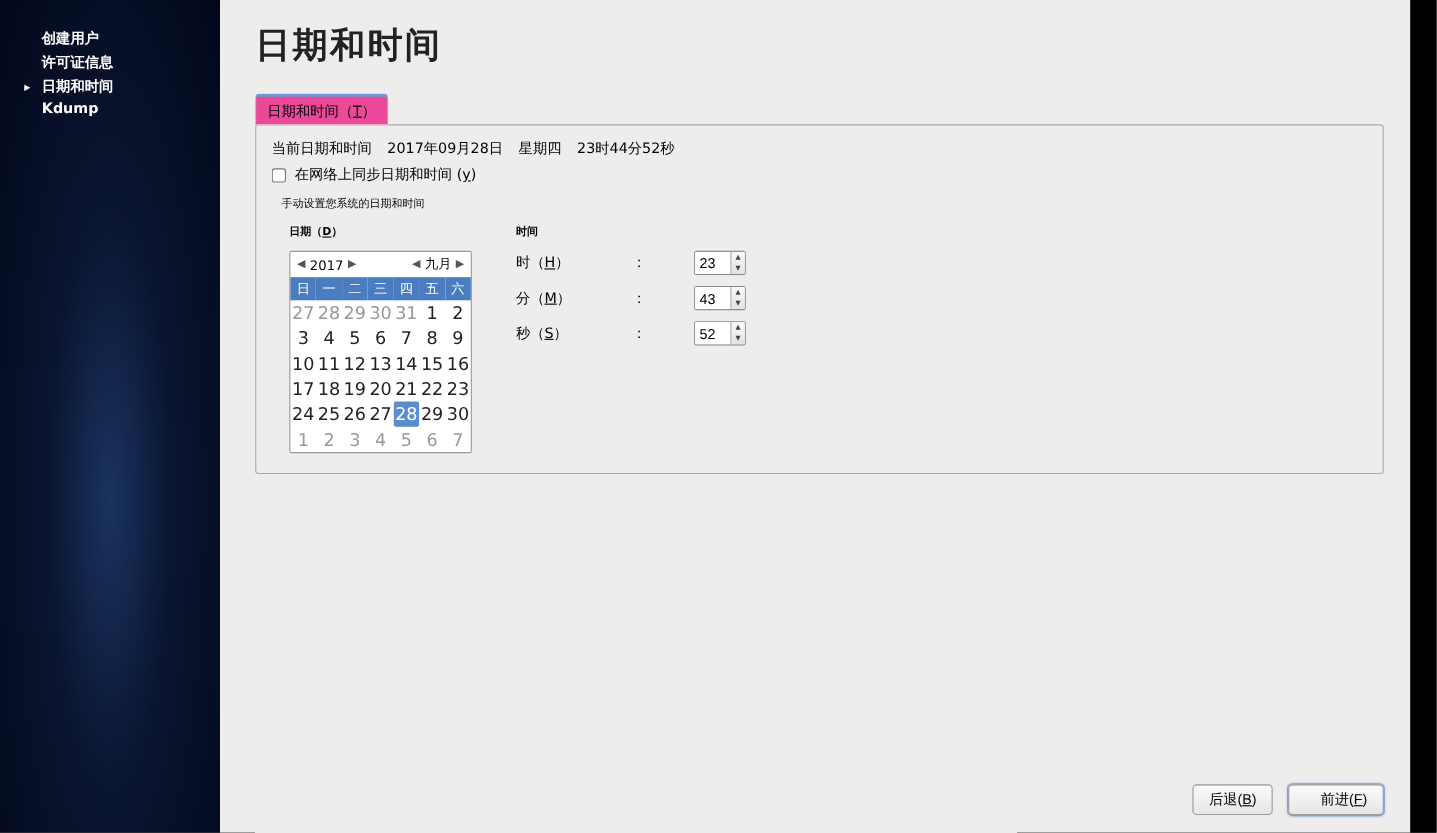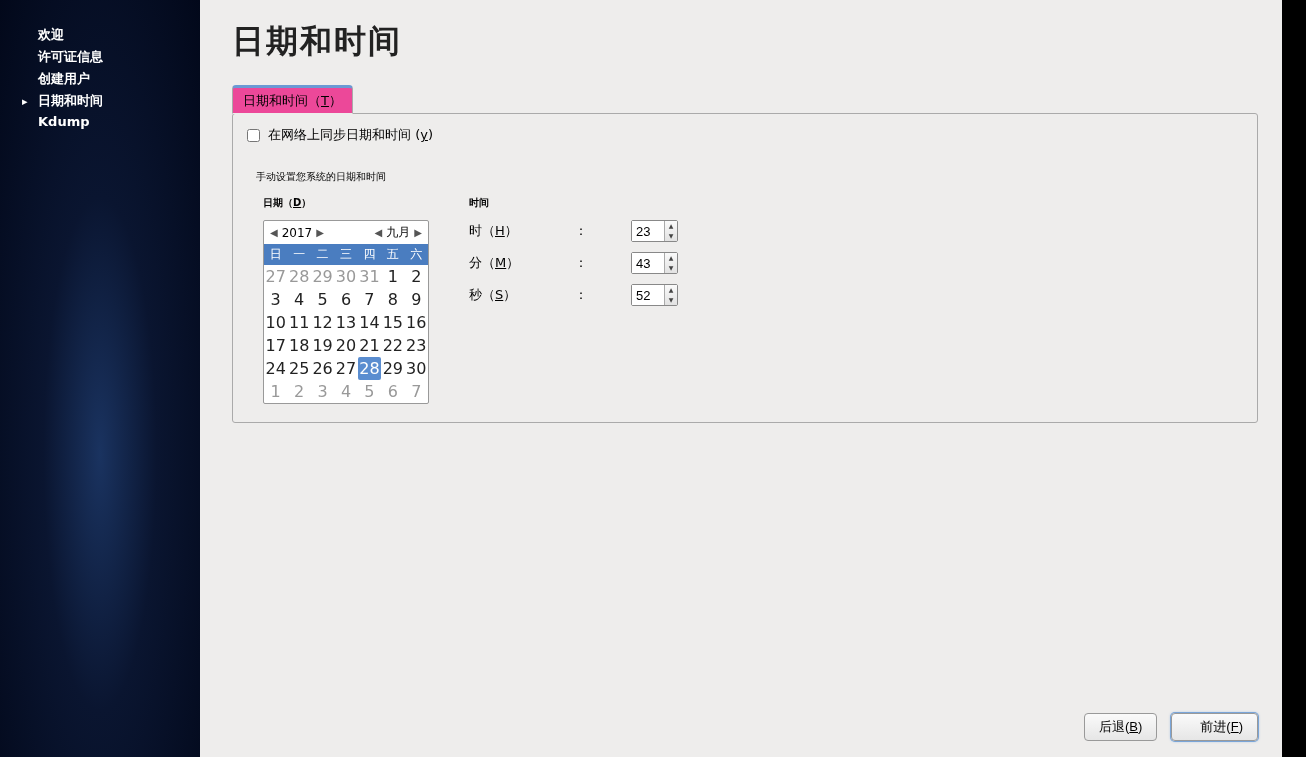--- a/index.html
+++ b/index.html
@@ -36,21 +36,21 @@
   border-top: 3px solid #6b99d4;
   padding: 4px 10px 3px; border-radius: 4px 4px 0 0;
   position: relative; top: 1px; z-index: 2; font-size: 13px;
 }
 .panel {
   border: 1px solid #aaa; border-radius: 3px; padding: 12px 14px 18px;
   background: #eeedec;
 }
 .current-dt { font-size: 13px; margin-bottom: 6px; }
 .current-dt .gap { display:inline-block; width:10px;}
-.checkbox-row { display: flex; align-items: center; gap: 8px; margin-bottom: 26px; }
+.checkbox-row { display: flex; align-items: center; gap: 8px; margin-bottom: 10px; }
 .checkbox-row input { width: 13px; height: 13px; }
 .manual-label { font-size: 10px; margin-left: 9px; margin-bottom: 12px; }
 .dt-body { display: flex; gap: 40px; margin-left: 16px; }
 .date-col { }
 .section-title { font-weight: bold; font-size: 10px; margin-bottom: 10px; }
 .calendar {
   border: 1px solid #999; background: #fff; width: 166px; border-radius: 2px;
 }
 .cal-header {
   display: flex; align-items: center; justify-content: space-between;
@@ -102,46 +102,49 @@
 .rightedge {
   width: 24px; height: 100%; background: #000;
 }
 .underline-shortcut { text-decoration: underline; }
 </style>
 </head>
 <body>
 
 <div class="sidebar">
   <div class="sidebar-item">
-    <span class="label">欢迎</span>
+    <span class="label">创建用户</span>
   </div>
   <div class="sidebar-item">
     <span class="label">许可证信息</span>
-  </div>
-  <div class="sidebar-item">
-    <span class="label">创建用户</span>
   </div>
   <div class="sidebar-item">
     <span class="marker">▸</span>
     <span class="label">日期和时间</span>
   </div>
   <div class="sidebar-item">
     <span class="label">Kdump</span>
   </div>
 </div>
 
 <div class="main">
   <div class="title">日期和时间</div>
 
   <div class="tab-container">
     <div class="tab">
       <span>日期和时间（</span><span class="underline-shortcut">T</span><span>）</span>
     </div>
     <div class="panel">
 
+      <div class="current-dt">
+        <span>当前日期和时间</span><span class="gap"></span>
+        <span>2017年09月28日</span><span class="gap"></span>
+        <span>星期四</span><span class="gap"></span>
+        <span>23时44分52秒</span>
+      </div>
 
       <div class="checkbox-row">
         <input type="checkbox" style="">
         <label>
           <span>在网络上同步日期和时间 (</span><span class="underline-shortcut">y</span><span>)</span>
         </label>
       </div>
 
       <div class="manual-label">手动设置您系统的日期和时间</div>
 

